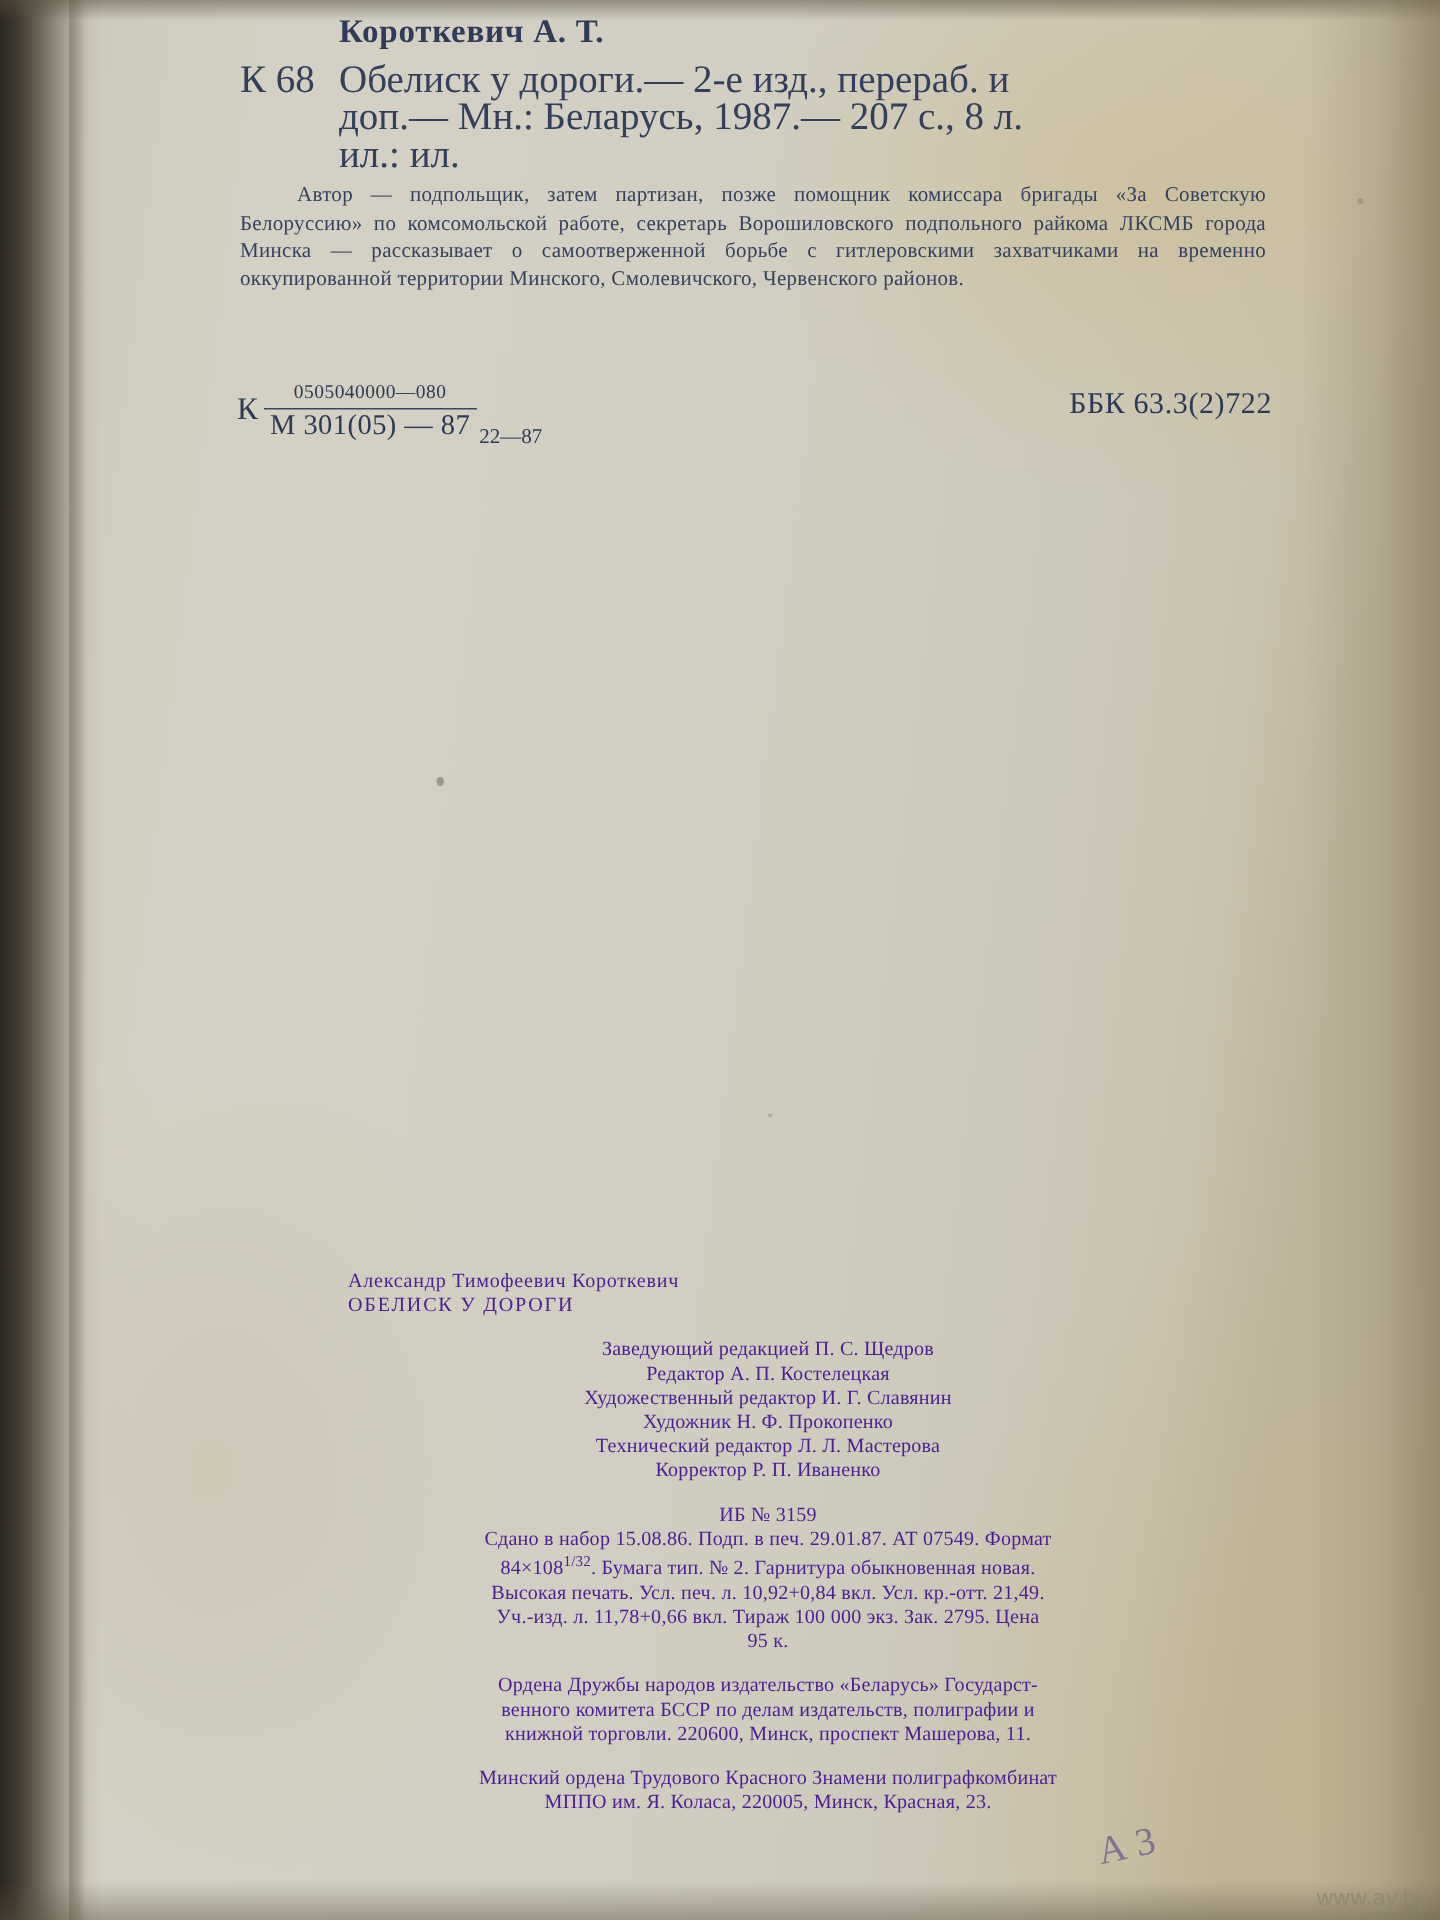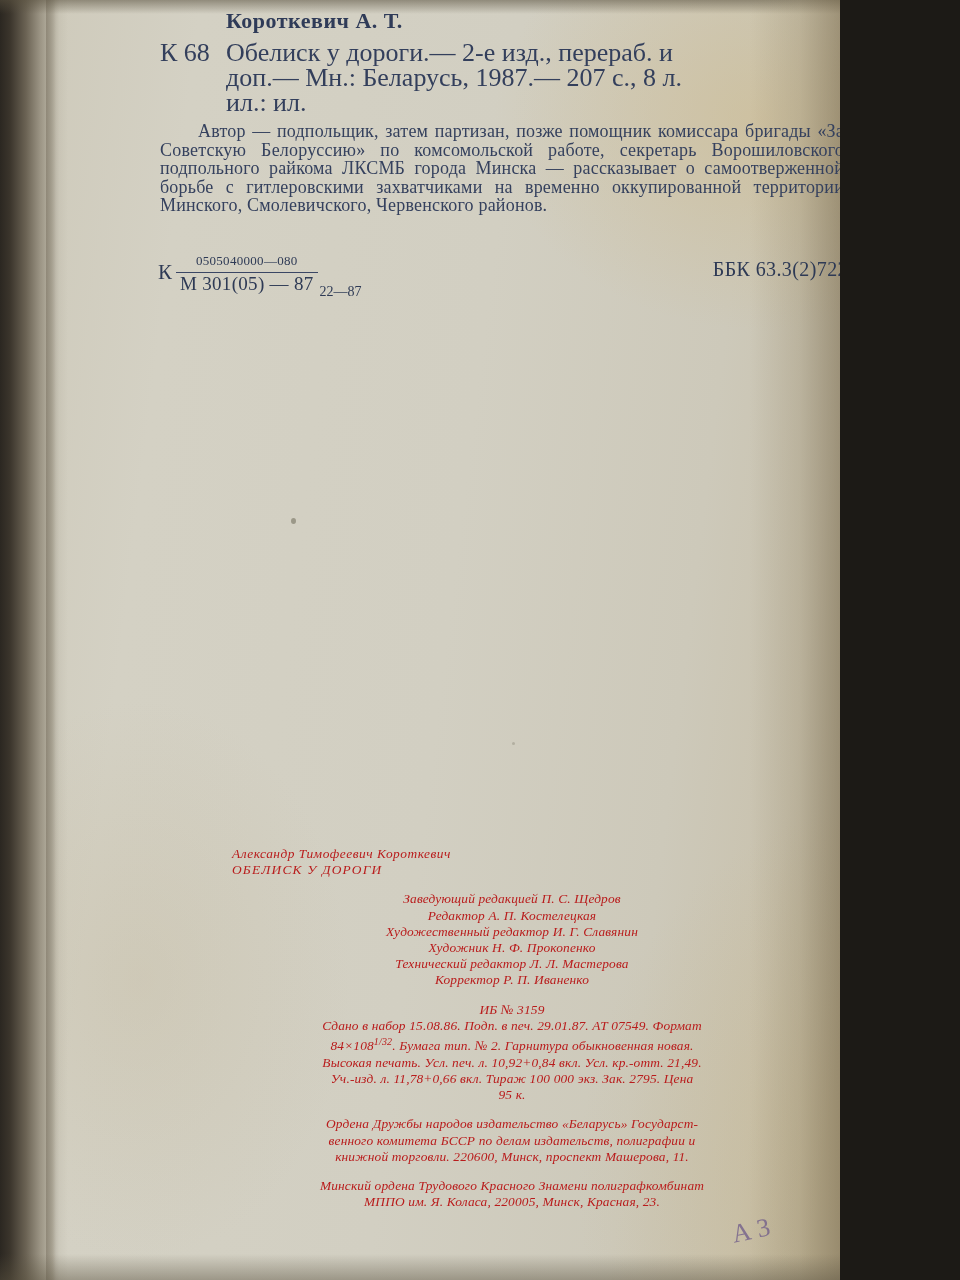--- a/index.html
+++ b/index.html
@@ -8,21 +8,21 @@
   }
   body {
     width: 960px;
     height: 1280px;
     background: #1c1a16;
     font-family: "Liberation Serif", serif;
     overflow: hidden;
   }
   .page {
     position: relative;
-    width: 840px;
+    width: 960px;
     height: 1280px;
     overflow: hidden;
     background: #cfcabb;
   }
   
   .paper {
     position: absolute;
     left: 0; top: 0;
     width: 960px; height: 1280px;
     background:
@@ -90,21 +90,21 @@
   }
   .cip .l1 { display: block; white-space: nowrap; }
   .cip .idx { display: inline-block; width: 66px; }
   .cip .l2 { display: block; white-space: nowrap; padding-left: 66px; }
   .cip .l3 { display: block; white-space: nowrap; padding-left: 66px; }
 
   .annot {
     position: absolute;
     left: 160px; top: 122px;
     width: 684px;
-    font-size: 18px;
+    font-size: 14px;
     line-height: 18.6px;
     text-align: justify;
     color: #35415e;
     letter-spacing: 0.2px;
   }
   .annot p { margin: 0; text-indent: 38px; }
 
   
   .class-row {
     position: absolute;
@@ -163,25 +163,24 @@
     background: #6d6a58;
     border-radius: 50%;
     opacity: 0.55;
   }
 
   
   .colophon {
     position: absolute;
     left: 232px; top: 846px;
     width: 560px;
-    color: #b91c1c;
+    color: #4c1d95;
     font-size: 13.4px;
     line-height: 16.2px;
     letter-spacing: 0.15px;
-    font-style: italic;
   }
   .colophon .blk { margin-bottom: 13px; }
   .colophon .blk:last-child { margin-bottom: 0; }
   .colophon .nm { display: block; letter-spacing: 0.5px; }
   .colophon .ttl { display: block; letter-spacing: 1.2px; }
   .colophon .row { display: block; white-space: nowrap; text-align: center; }
   .colophon sup { font-size: 10px; vertical-align: super; }
 
   .watermark {
     position: absolute;

